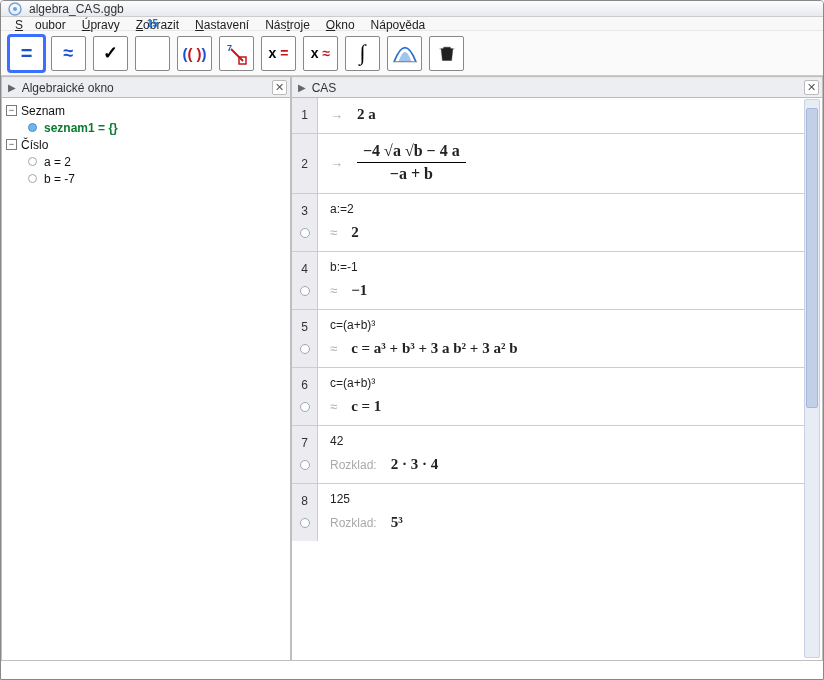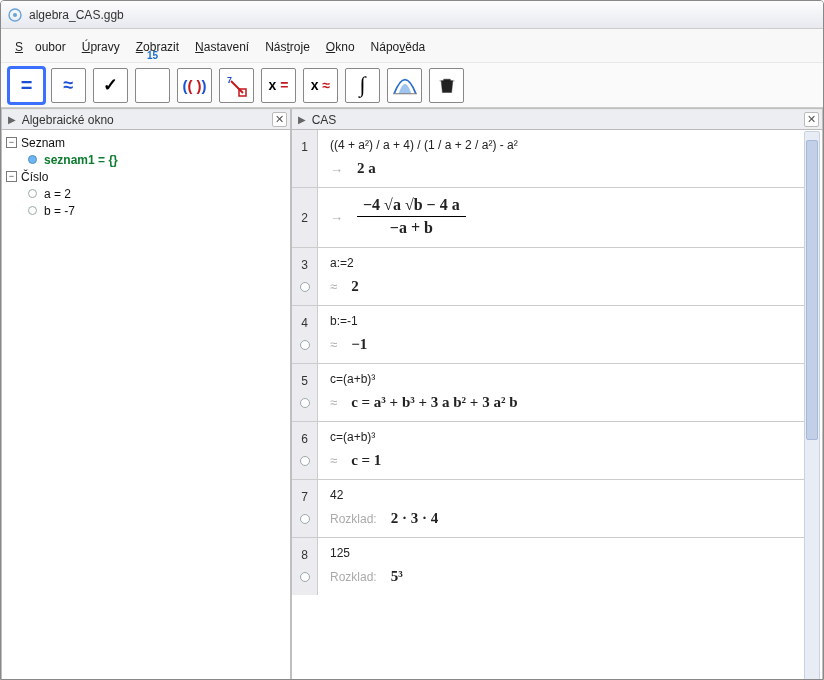--- a/index.html
+++ b/index.html
@@ -1,23 +1,23 @@
 <!DOCTYPE html>
 <html><head>
 <meta charset="utf-8">
 <style>
   * { box-sizing: border-box; }
   html, body { margin:0; padding:0; font-family: Arial, sans-serif; background:#fff; }
   body { width:824px; height:680px; overflow:hidden; border:1px solid #888; border-radius:4px 4px 0 0;}
 
   
-  .titlebar { height:28px; background:linear-gradient(#fdfdfe,#e7e9ef); border-bottom:1px solid #ccc; display:flex; align-items:center; padding:0 6px; font-size:12px; color:#333;}
+  .titlebar { height:16px; background:linear-gradient(#fdfdfe,#e7e9ef); border-bottom:1px solid #ccc; display:flex; align-items:center; padding:0 6px; font-size:12px; color:#333;}
   .titlebar .ticon { width:16px; height:16px; margin-right:6px; }
   
-  .menubar { height:34px; display:flex; align-items:center; padding:2px 8px 0; gap:4px; font-size:12px; color:#222; background:#f8f8f8; border-bottom:1px solid #e8e8e8;}
+  .menubar { height:14px; display:flex; align-items:center; padding:2px 8px 0; gap:4px; font-size:12px; color:#222; background:#f8f8f8; border-bottom:1px solid #e8e8e8;}
   .menubar span { padding:2px 6px; cursor:default; }
   .menubar span u { text-decoration:underline; }
   
   .toolbar { height:45px; display:flex; align-items:center; gap:7px; padding:4px 8px; background:#fafafa; border-bottom:1px solid #ccc;}
   .tbtn { width:35px; height:35px; border:1px solid #888; border-radius:2px; background:#fff; display:flex; align-items:center; justify-content:center; font-size:16px; cursor:pointer; position:relative;}
   .tbtn.selected { outline:3px solid #3a6fff; outline-offset:-1px;}
   .tbtn .stack { text-align:center; font-size:10px; line-height:10px;}
   .tbtn .stack .top{color:#1a6fce;font-weight:bold;}
   .tbtn .stack .bot{color:#c4161c;font-weight:bold;margin-top:48px;}
   
@@ -170,21 +170,20 @@
       <span>CAS</span>
       <div class="xbtn">✕</div>
     </div>
     <div class="panel-body cas-body" style="padding-right:18px;">
 
       <div class="cas-row">
         <div class="cas-gutter">
             <span>1</span>
           </div>
         <div class="cas-main">
-          <div class="cas-input">((4 + a²) / a + 4) / (1 / a + 2 / a²) - a²</div>
           <div class="cas-out">
             <span class="sym">→</span>
             <span class="val">2 a</span>
           </div>
         </div>
       </div>
 
       <div class="cas-row">
         <div class="cas-gutter" style="justify-content:center;">
             <span>2</span>

